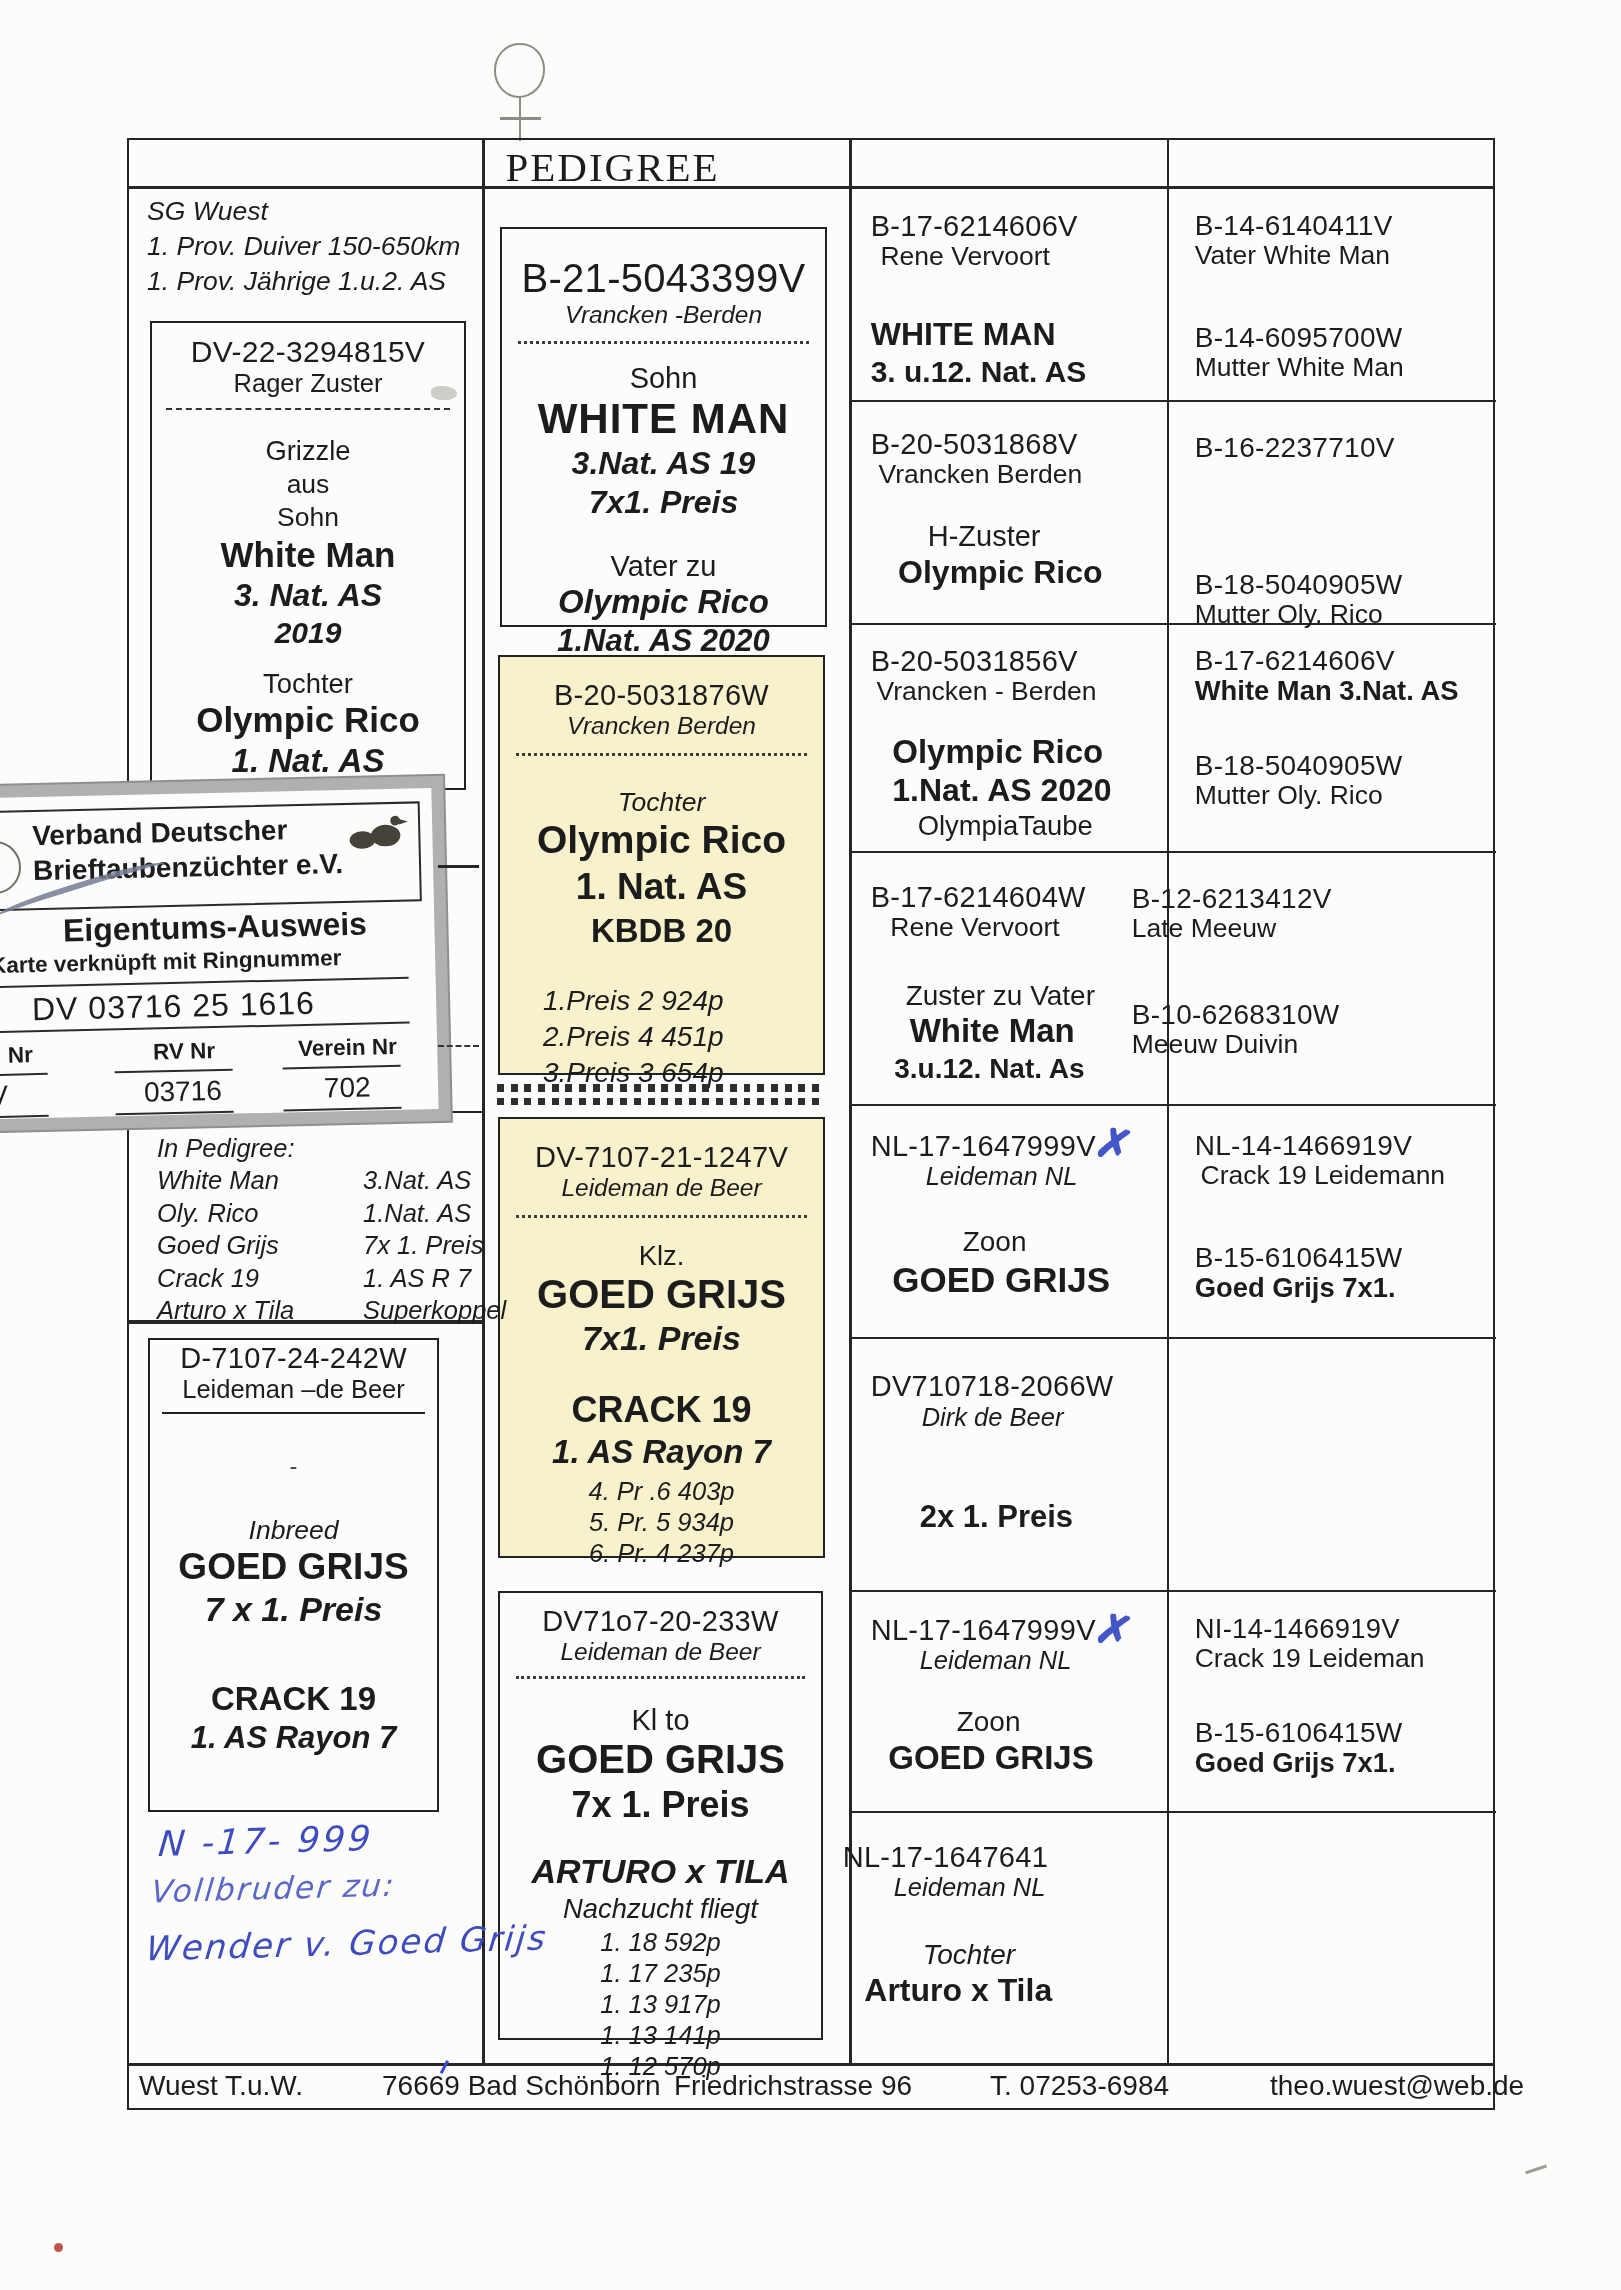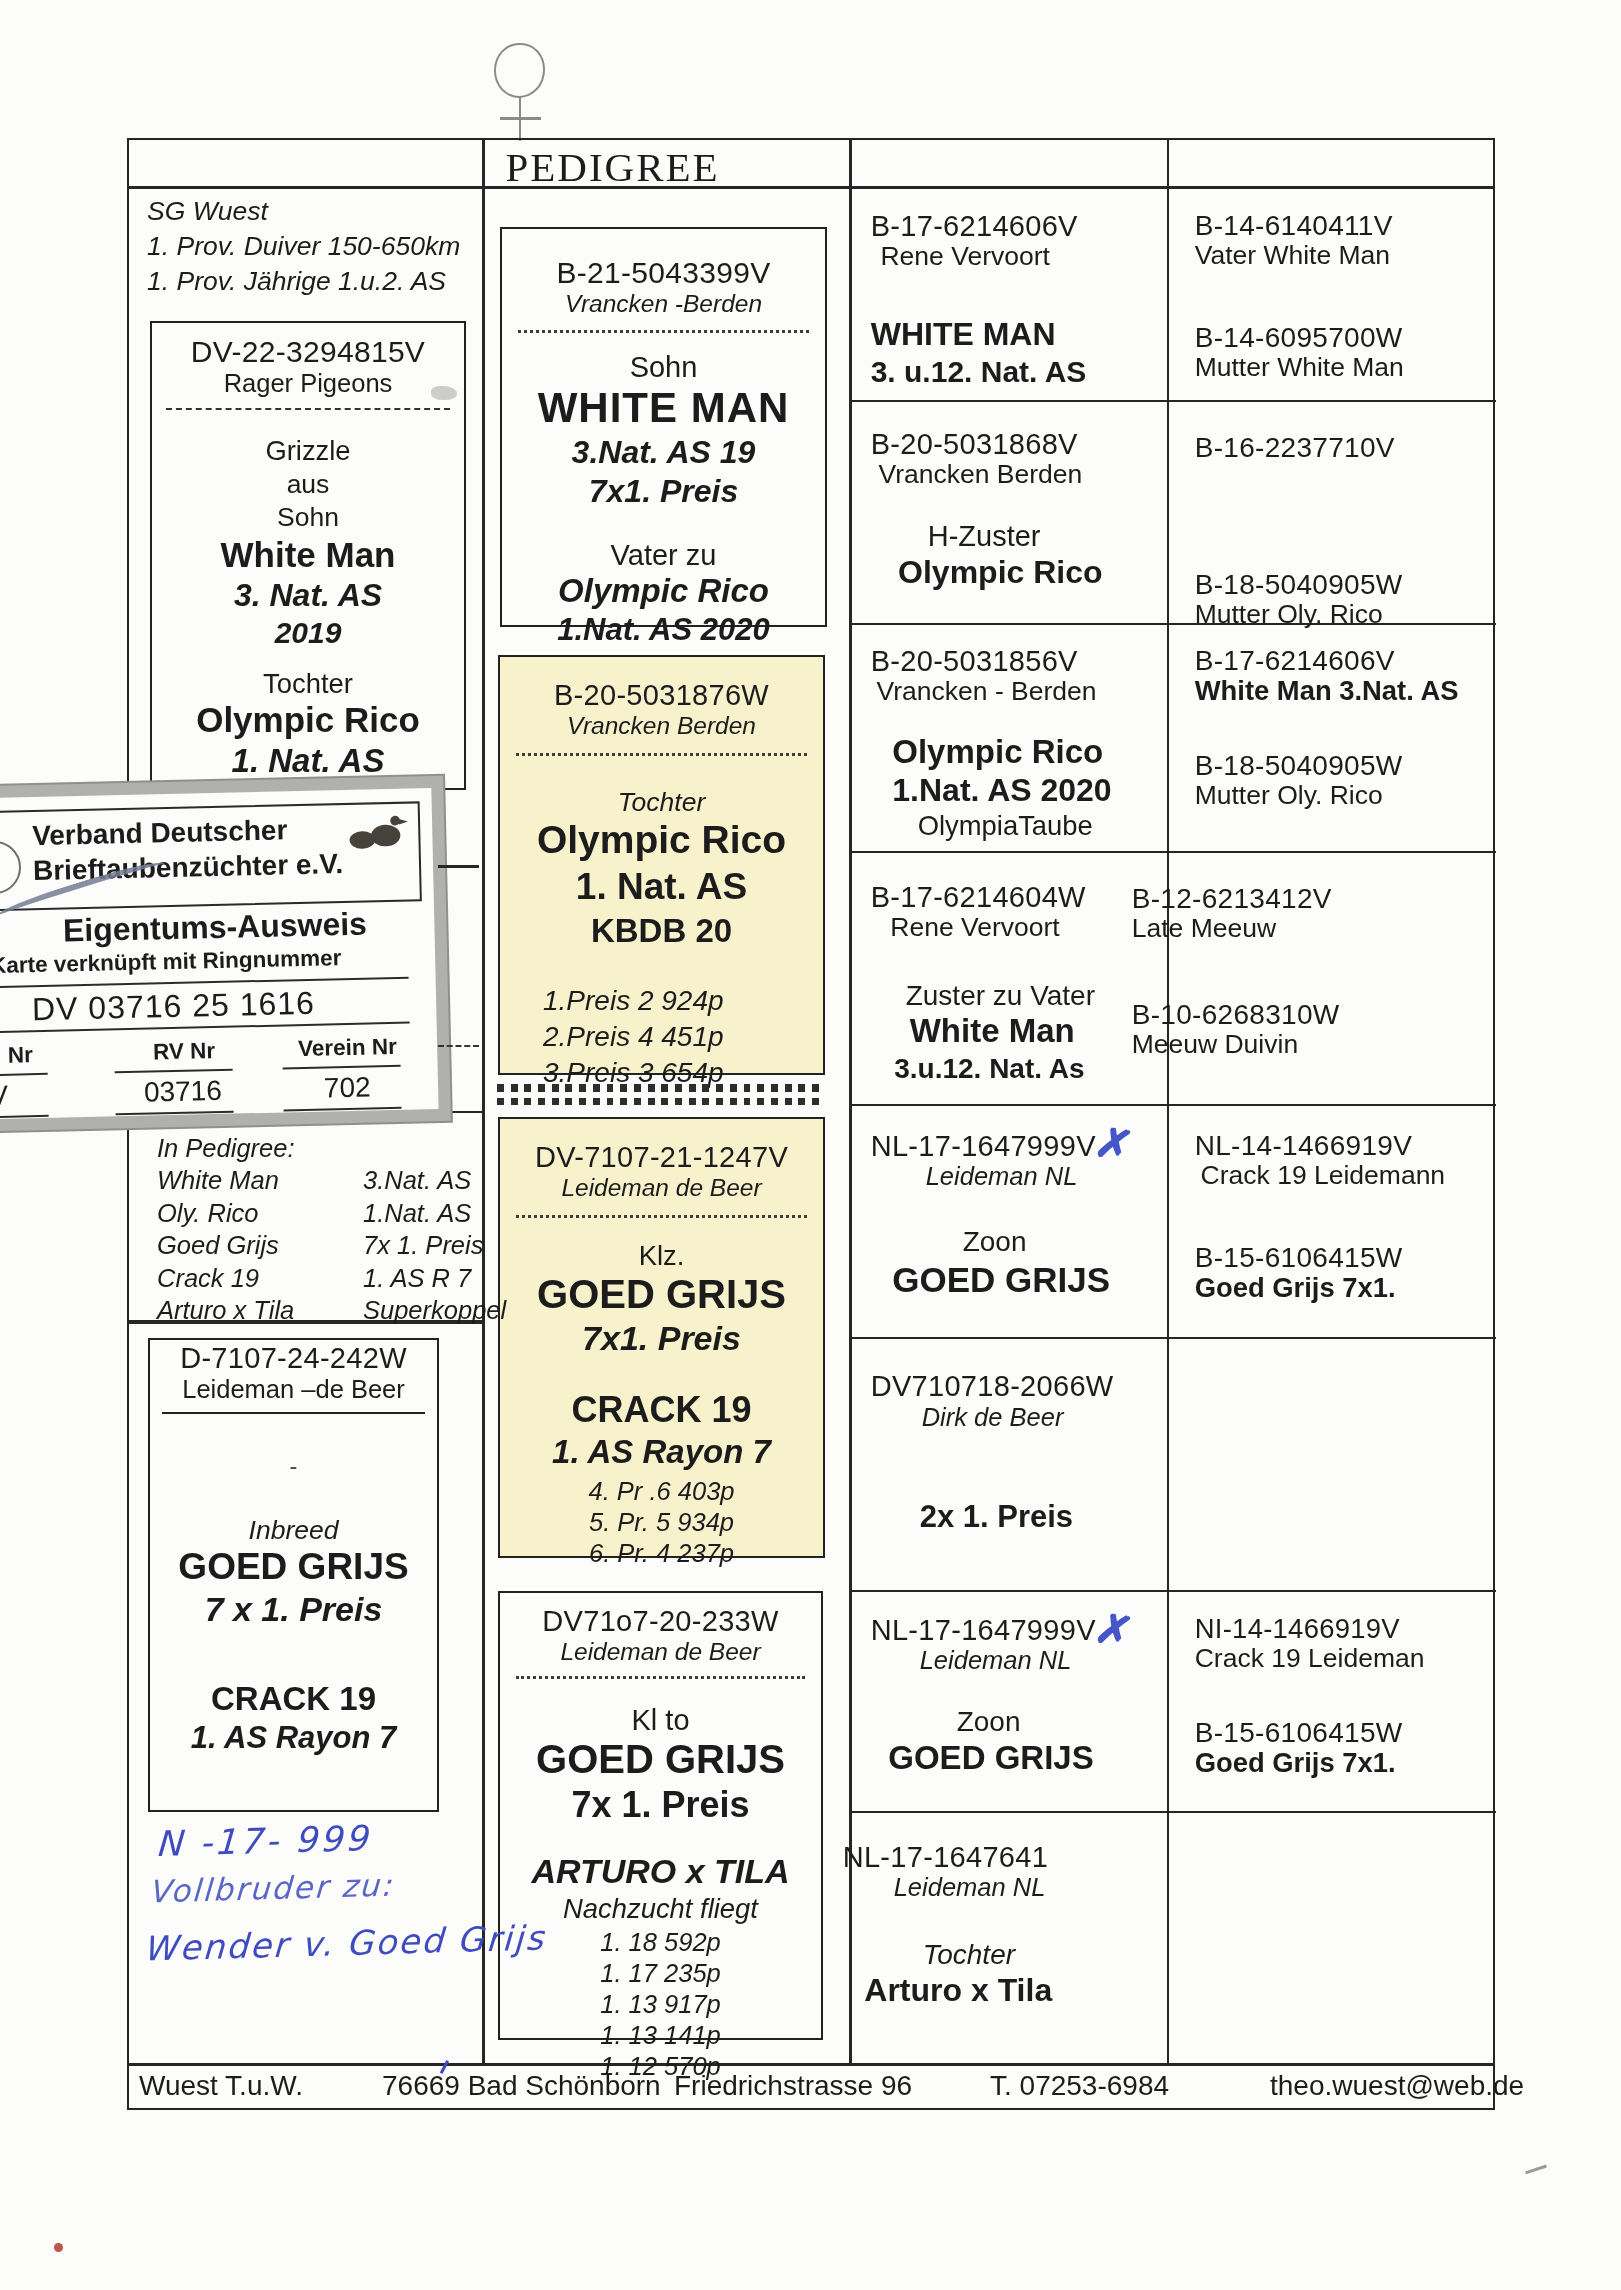--- a/index.html
+++ b/index.html
@@ -76,37 +76,37 @@
   <div class="abs" style="left:485px;top:143px;width:255px;text-align:center;font-family:'Liberation Serif',serif;font-size:41px;letter-spacing:2px">PEDIGREE</div>
 
   <div class="abs i" style="left:147px;top:194px;font-size:26.5px;line-height:1.33">
     <div>SG  Wuest</div>
     <div>1. Prov. Duiver 150-650km</div>
     <div>1. Prov. Jährige  1.u.2. AS</div>
   </div>
 
   <div class="box" style="left:150px;top:321px;width:316px;height:469px;padding-top:11.8px">
     <div class="ring" style="font-size:30px">DV-22-3294815V</div>
-    <div class="sub" style="font-size:25.5px;font-style:normal">Rager Pigeons</div>
+    <div class="sub" style="font-size:25.5px;font-style:normal">Rager Zuster</div>
     <div class="dashline" style="margin-top:9.8px"></div>
     <div style="font-size:27.4px;margin-top:25.5px">Grizzle</div>
     <div style="font-size:26.5px;margin-top:2px">aus</div>
     <div style="font-size:26.5px;margin-top:2px">Sohn</div>
     <div class="b" style="font-size:35px;margin-top:2px">White Man</div>
     <div class="bi" style="font-size:32px;margin-top:2px">3. Nat. AS</div>
     <div class="bi" style="font-size:30px;margin-top:2px">2019</div>
     <div style="font-size:27.4px;margin-top:17.6px">Tochter</div>
     <div class="b" style="font-size:35px;margin-top:0px">Olympic Rico</div>
     <div class="bi" style="font-size:33px;margin-top:2px">1. Nat. AS</div>
     <div class="bi" style="font-size:30px;margin-top:2px">2020 Belg.</div>
   </div>
   <div class="abs" style="left:431px;top:386px;width:25.5px;height:13.7px;background:#b9b9b4;border-radius:40% 60% 50% 50%;opacity:.7"></div>
 
   <div class="box" style="left:500px;top:227px;width:327px;height:400px;padding-top:27.4px">
-    <div class="ring" style="font-size:30px">B-21-5043399V</div>
+    <div class="ring" style="font-size:40px">B-21-5043399V</div>
     <div class="sub">Vrancken -Berden</div>
     <div class="dotline" style="margin-top:11.8px"></div>
     <div style="font-size:29px;margin-top:17.6px">Sohn</div>
     <div class="b" style="font-size:42px;letter-spacing:1px">WHITE MAN</div>
     <div class="bi" style="font-size:32px;margin-top:2px">3.Nat. AS 19</div>
     <div class="bi" style="font-size:32px;margin-top:2px">7x1. Preis</div>
     <div style="font-size:29px;margin-top:29px">Vater zu</div>
     <div class="bi" style="font-size:33px">Olympic Rico</div>
     <div class="bi" style="font-size:31px;margin-top:2px">1.Nat. AS 2020</div>
   </div>

